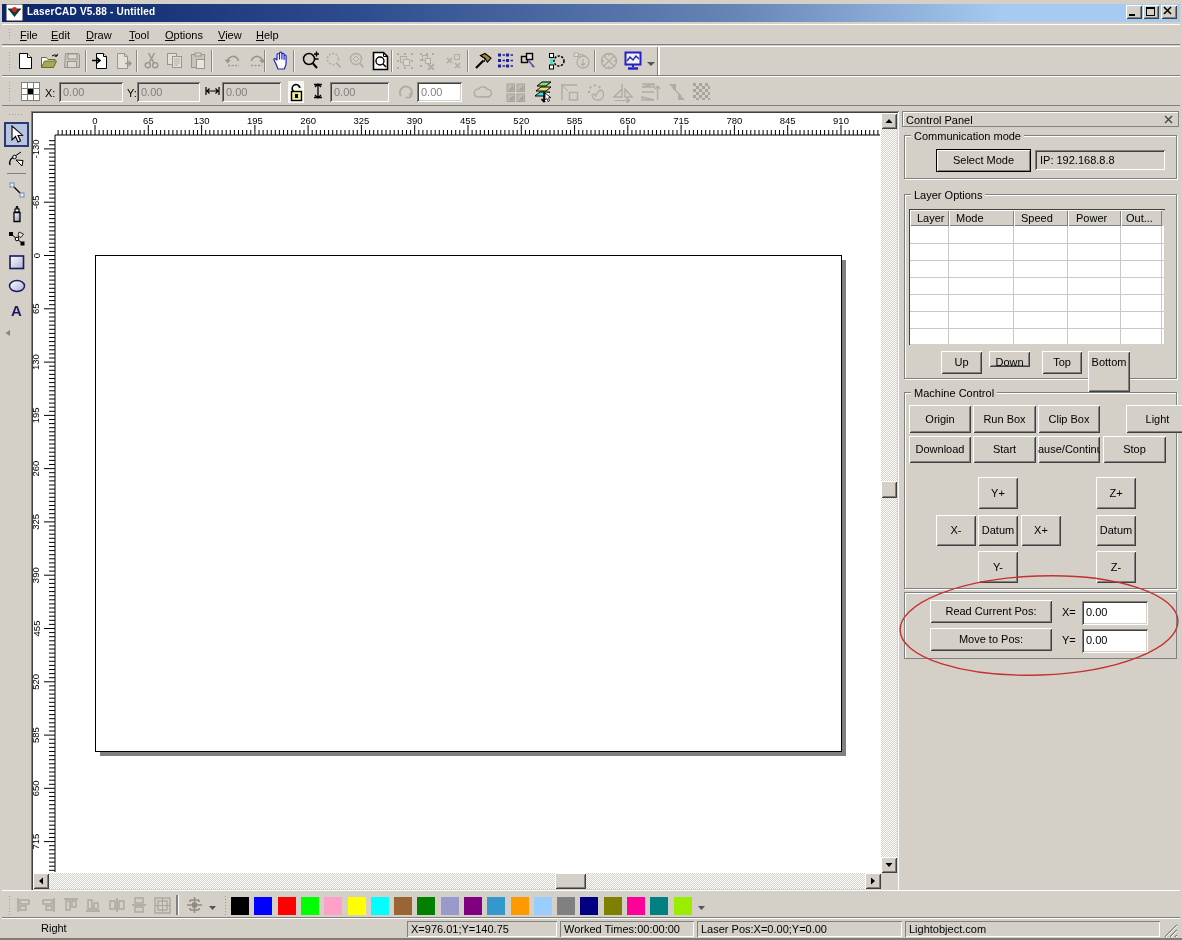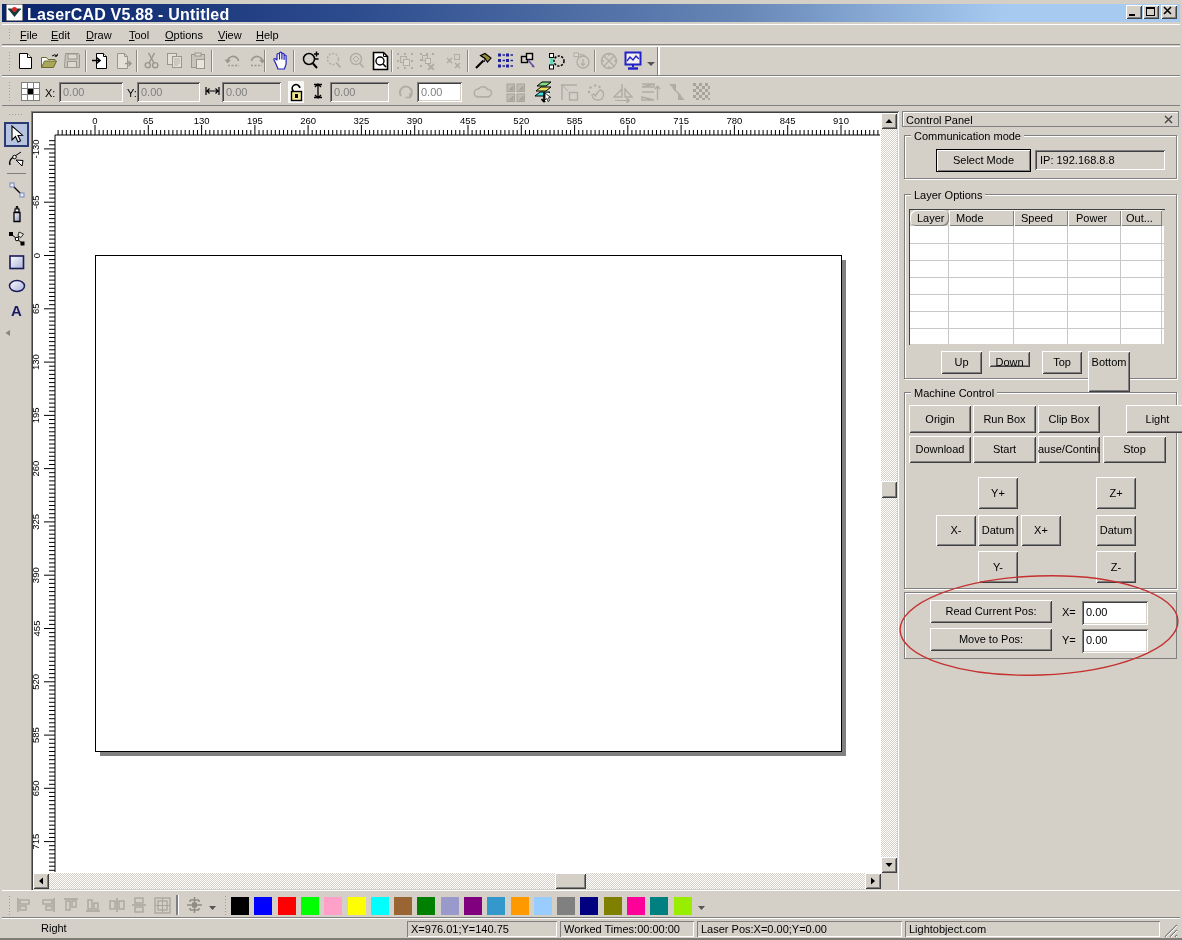--- a/index.html
+++ b/index.html
@@ -16,21 +16,21 @@
 </style></head>
 <body>
 
 <div class="abs" style="left:2px;top:4px;width:1178px;height:18px;background:linear-gradient(90deg,#0a246a 0%,#2d4c8e 30%,#6585b5 62%,#a6caf0 85%);"></div>
 <svg class="abs" style="left:6px;top:4px" width="17" height="17" viewBox="0 0 17 17">
     <rect x="0" y="0" width="17" height="17" fill="#fff" stroke="#222"></rect>
     <path d="M2 5 L8.5 13 L15 5 L11 5 L8.5 8 L6 5 Z" fill="#123c3c"></path>
     <path d="M2 5 h13" stroke="#123c3c"></path>
     <circle cx="8.5" cy="5.5" r="2.4" fill="#e02020"></circle>
   </svg>
-<div class="abs" style="left:27px;top:6px;color:#fff;font-weight:bold;font-size:16px;letter-spacing:0.2px;">LaserCAD V5.88 - Untitled</div>
+<div class="abs" style="left:27px;top:6px;color:#fff;font-weight:bold;font-size:10px;letter-spacing:0.2px;">LaserCAD V5.88 - Untitled</div>
 <div class="abs btn" style="left:1126px;top:5px;width:16px;height:14px;">
     <div class="abs" style="left:3px;top:9px;width:6px;height:2px;background:#000;"></div>
   </div>
 <div class="abs btn" style="left:1143px;top:5px;width:16px;height:14px;">
     <div class="abs" style="left:3px;top:2px;width:9px;height:9px;border:1px solid #000;border-top-width:2px;"></div>
   </div>
 <div class="abs btn" style="left:1161px;top:5px;width:16px;height:14px;">
     <svg width="14" height="12" style="left:0;top:0">
       <path d="M3 2 L10 9 M10 2 L3 9" stroke="#000" stroke-width="1.6"></path>
     </svg>
@@ -481,21 +481,21 @@
 <div class="abs" style="left:911px;top:130px;background:#d4d0c8;padding:0 3px;">Communication mode</div>
 <div class="abs" style="left:936px;top:149px;width:95px;height:23px;border:1px solid #000;background:#d4d0c8;box-shadow:inset 1px 1px 0 #fff,inset -1px -1px 0 #808080;text-align:center;line-height:21px;">Select Mode</div>
 <div class="abs sunk" style="left:1035px;top:150px;width:130px;height:20px;line-height:20px;padding-left:5px;">IP: 192.168.8.8</div>
 
 <div class="abs groupbox" style="left:904px;top:194px;width:273px;height:185px;"></div>
 <div class="abs" style="left:911px;top:189px;background:#d4d0c8;padding:0 3px;">Layer Options</div>
 <div class="abs" style="left:909px;top:209px;width:256px;height:136px;background:#fff;box-shadow:inset 1px 1px 0 #404040,inset -1px -1px 0 #d4d0c8;"></div>
 <div class="abs" style="left:910px;top:210px;width:254px;height:16px;background:#d4d0c8;"></div>
 <style>.hc{position:absolute;top:210px;height:16px;background:#d4d0c8;box-shadow:inset 1px 1px 0 #fff,inset -1px -1px 0 #808080;padding-left:7px;line-height:16px;}
 .gl{position:absolute;background:#c8c8c8;}</style>
-<div class="hc" style="left:910px;width:39px;border-radius:6px;">Layer</div>
+<div class="hc" style="left:910px;width:39px;">Layer</div>
 <div class="hc" style="left:949px;width:65px;">Mode</div>
 <div class="hc" style="left:1014px;width:54px;">Speed</div>
 <div class="hc" style="left:1068px;width:53px;padding-left:8px;">Power</div>
 <div class="hc" style="left:1121px;width:41px;padding-left:5px;">Out...</div>
 <div class="gl" style="left:910px;top:243px;width:254px;height:1px;"></div>
 <div class="gl" style="left:910px;top:260px;width:254px;height:1px;"></div>
 <div class="gl" style="left:910px;top:277px;width:254px;height:1px;"></div>
 <div class="gl" style="left:910px;top:294px;width:254px;height:1px;"></div>
 <div class="gl" style="left:910px;top:311px;width:254px;height:1px;"></div>
 <div class="gl" style="left:910px;top:328px;width:254px;height:1px;"></div>

